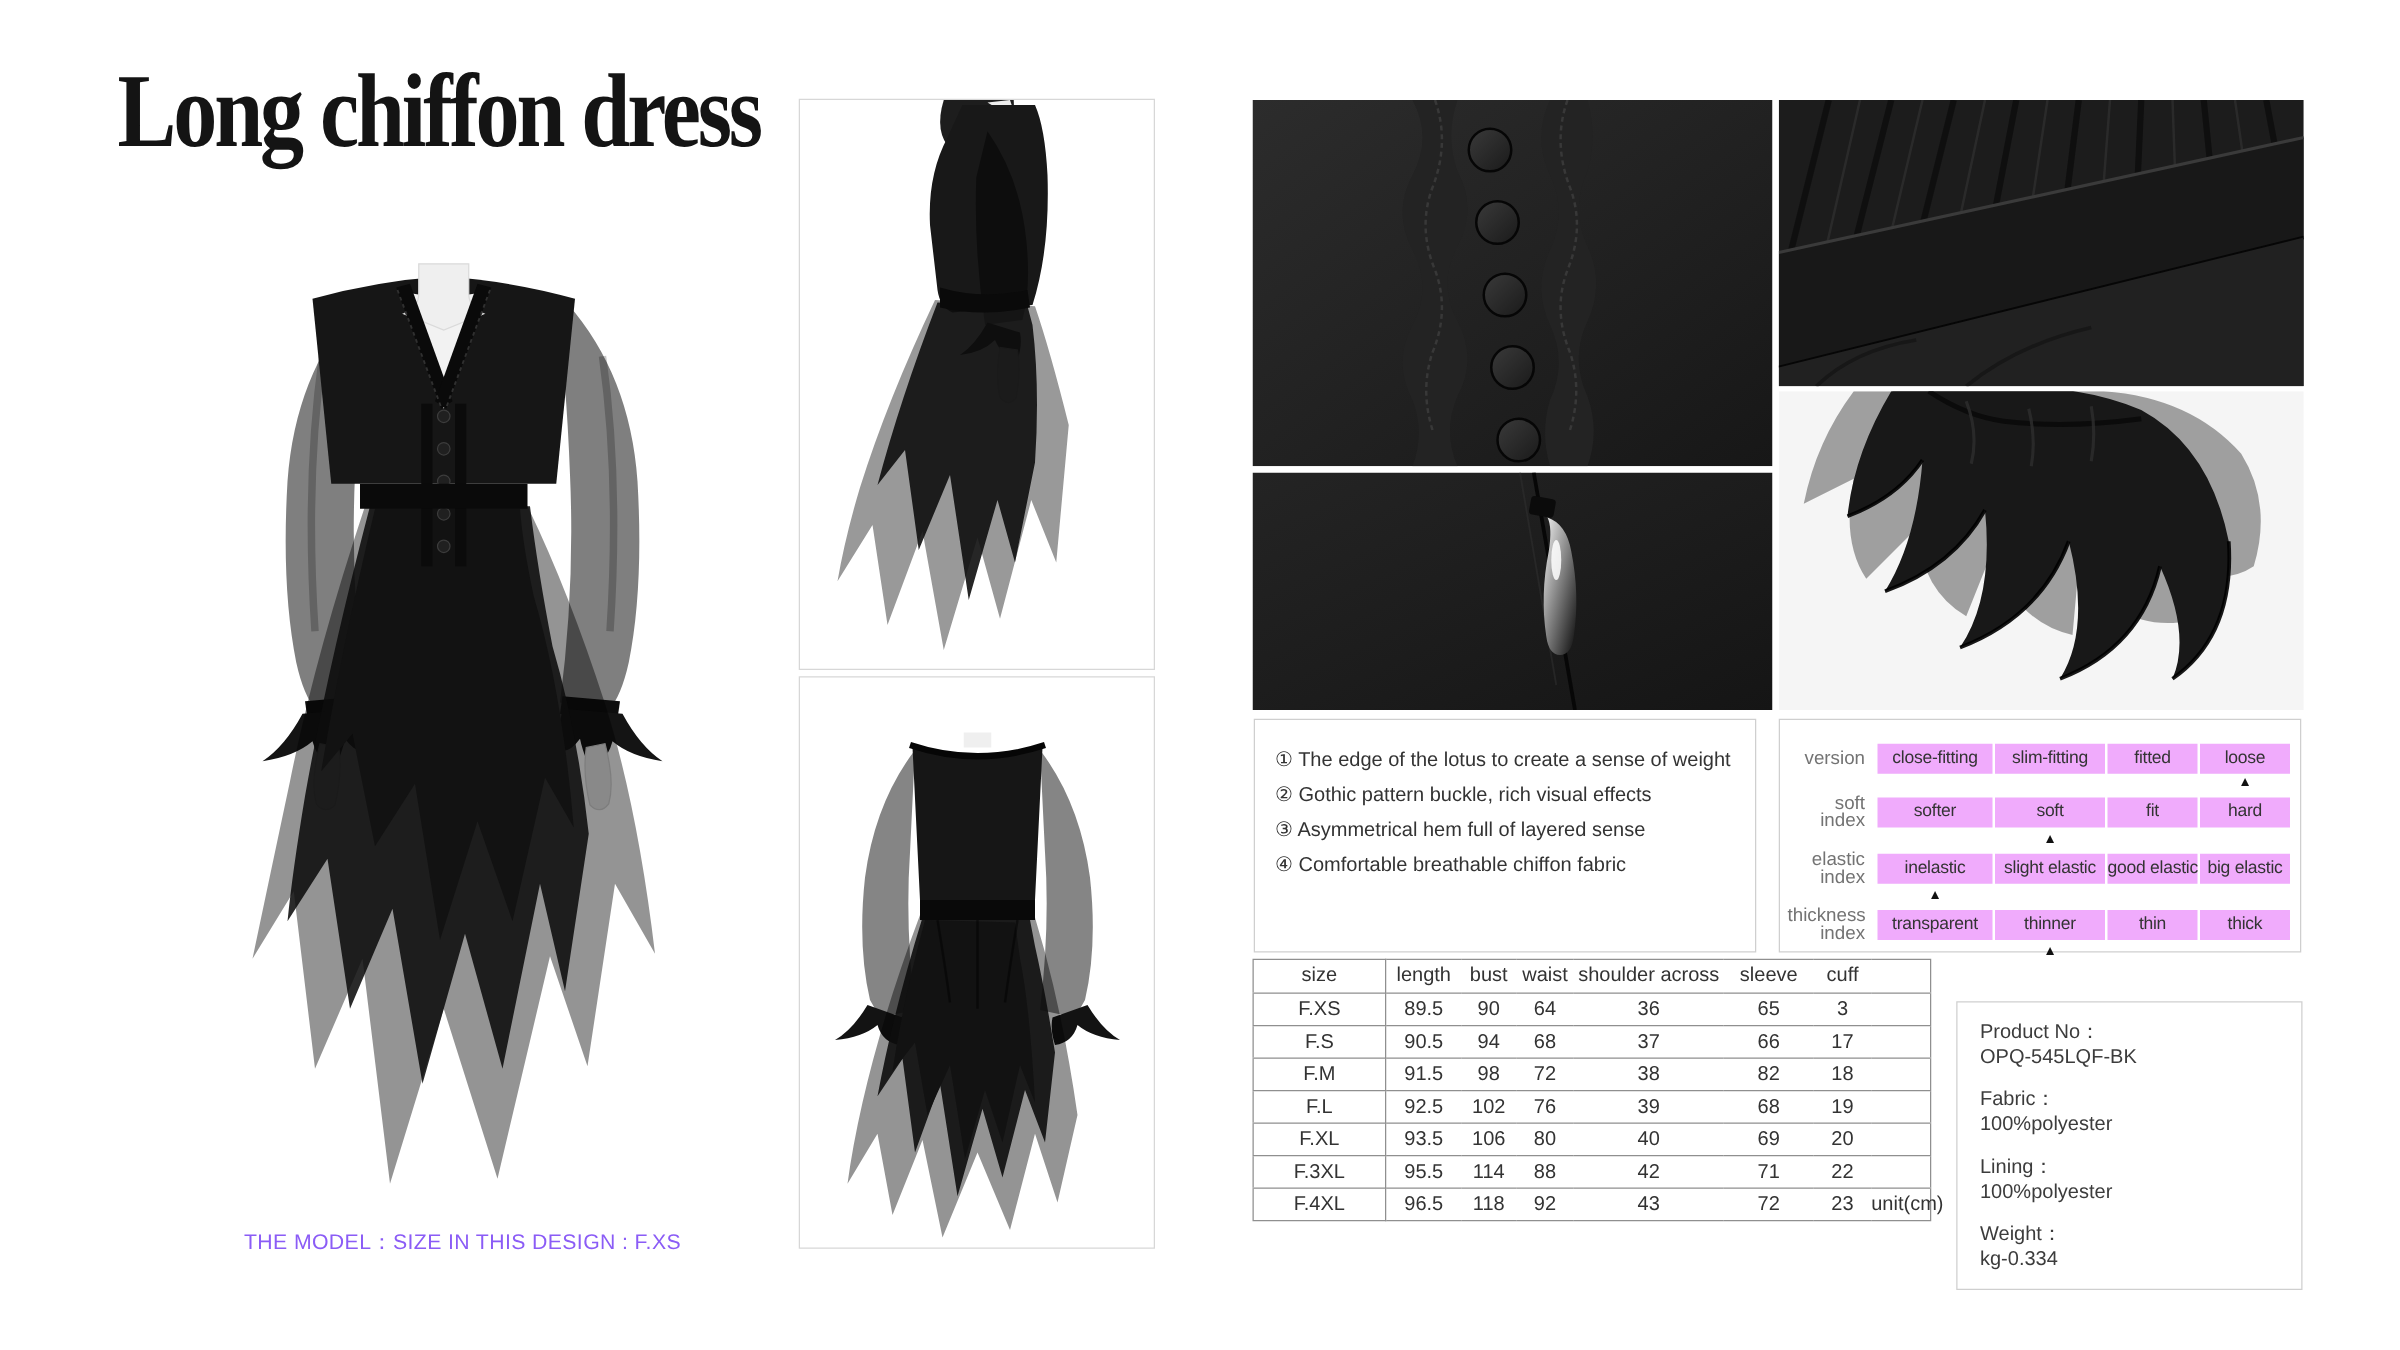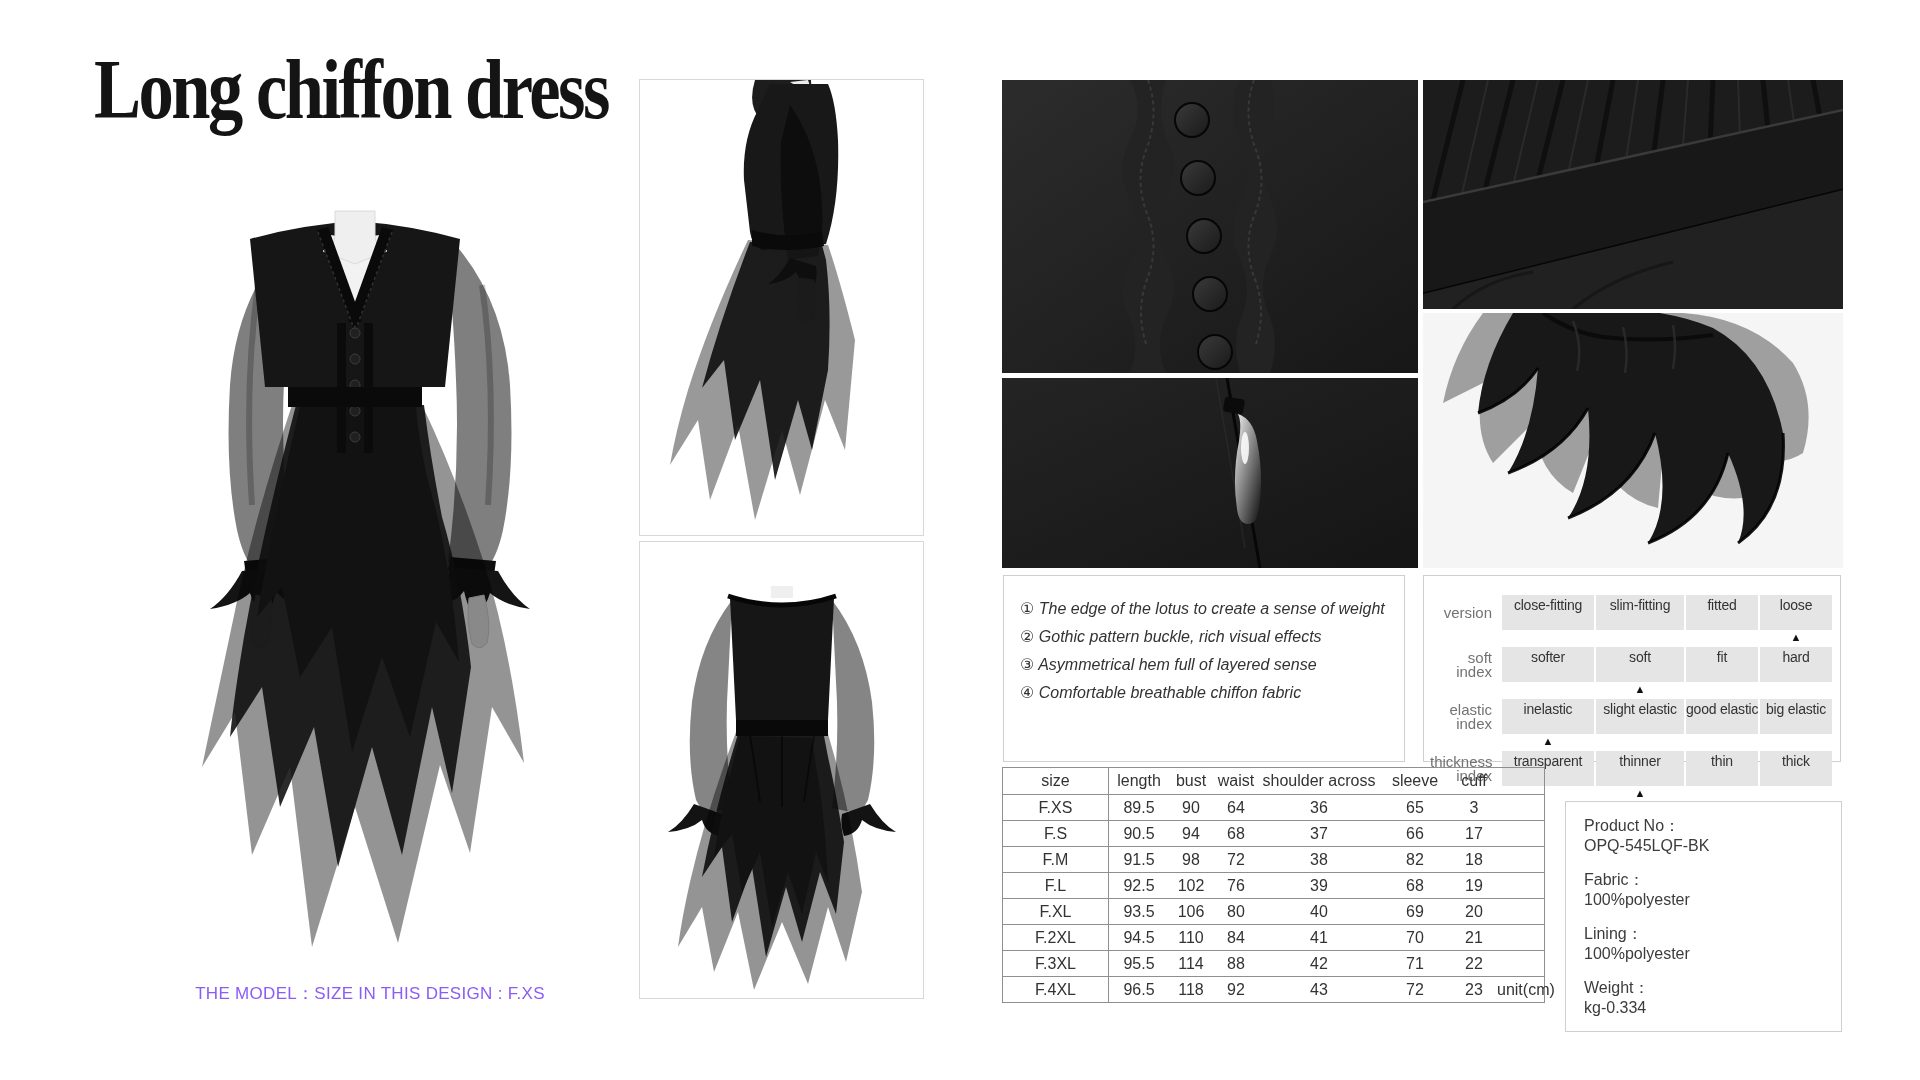--- a/index.html
+++ b/index.html
@@ -10,31 +10,31 @@
          font-weight:700;font-size:84px;line-height:1;color:#141414;letter-spacing:-3px;
          transform:scaleX(.84);transform-origin:left top;white-space:nowrap;}
   
   .photo{position:absolute;background:#fff;}
   .framed{border:1px solid #d7d7d7;}
   .photo svg{display:block;}
   .caption{position:absolute;left:140px;top:982px;width:460px;text-align:center;
            font-size:17px;color:#8b5cf6;letter-spacing:.3px;white-space:nowrap;}
   
   .featurebox{position:absolute;left:1003px;top:575px;width:402px;height:187px;border:1px solid #cfcfcf;
-              box-sizing:border-box;padding:19px 0 0 16px;font-style:italic;}
+              box-sizing:border-box;padding:19px 0 0 16px;}
   .featurebox ul{margin:0;padding:0;list-style:none;}
   .featurebox li{font-size:16px;line-height:28px;color:#333;white-space:nowrap;}
   
   .attrbox{position:absolute;left:1423px;top:575px;width:418px;height:187px;border:1px solid #cfcfcf;
            box-sizing:border-box;padding:19px 0 0 6px;}
   .ablock{margin-bottom:3px;}
   .arow{display:grid;grid-template-columns:70px 92px 88px 72px 72px;column-gap:2px;align-items:center;}
   .alabel{text-align:right;padding-right:8px;font-size:15px;color:#737373;line-height:14px;}
   .alabel span{display:block;}
-  .acell{background:#e5e5e5;height:35px;line-height:20px;text-align:center;font-size:14px;
+  .acell{background:#f0abfc;height:24px;line-height:20px;text-align:center;font-size:14px;
          color:#333;white-space:nowrap;letter-spacing:-.2px;}
   .amrow{display:grid;grid-template-columns:70px 92px 88px 72px 72px;column-gap:2px;height:14px;}
   .amarker{justify-self:center;font-size:11px;line-height:14px;color:#111;}
   
   .sizetable{position:absolute;left:1002px;top:767px;}
   .sizetable table{border-collapse:collapse;table-layout:fixed;width:540px;border:1px solid #8f8f8f;}
   .sizetable th,.sizetable td{border-top:1px solid #8f8f8f;border-bottom:1px solid #8f8f8f;
         text-align:center;height:25px;padding:0;font-size:16px;font-weight:400;color:#333;white-space:nowrap;}
   .sizetable th{height:26px;}
   .sizetable .c0{width:105px;border-right:1px solid #8f8f8f;}
@@ -334,30 +334,20 @@
           <td class="c0">F.XL</td>
             <td class="c1">93.5</td>
             <td class="c2">106</td>
             <td class="c3">80</td>
             <td class="c4">40</td>
             <td class="c5">69</td>
             <td class="c6">20</td>
             <td class="c7"></td>
         </tr>
         <tr>
-          <td class="c0">F.2XL</td>
-            <td class="c1">94.5</td>
-            <td class="c2">110</td>
-            <td class="c3">84</td>
-            <td class="c4">41</td>
-            <td class="c5">70</td>
-            <td class="c6">21</td>
-            <td class="c7"></td>
-        </tr>
-        <tr>
           <td class="c0">F.3XL</td>
             <td class="c1">95.5</td>
             <td class="c2">114</td>
             <td class="c3">88</td>
             <td class="c4">42</td>
             <td class="c5">71</td>
             <td class="c6">22</td>
             <td class="c7"></td>
         </tr>
         <tr>

